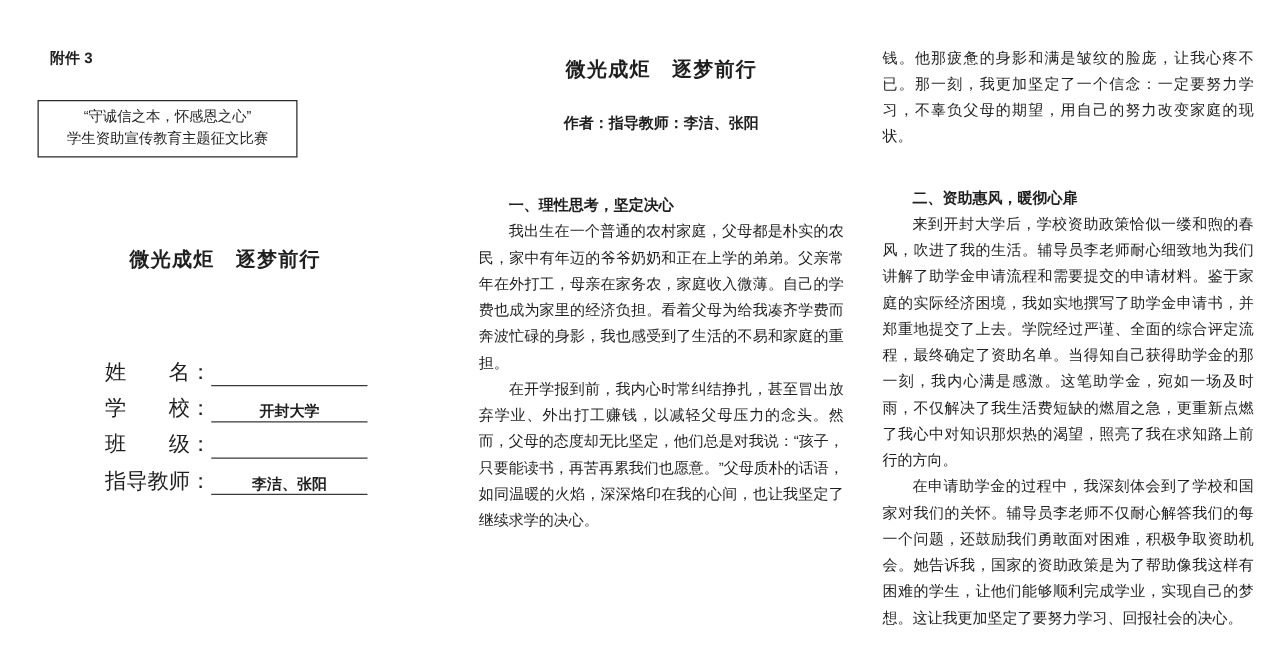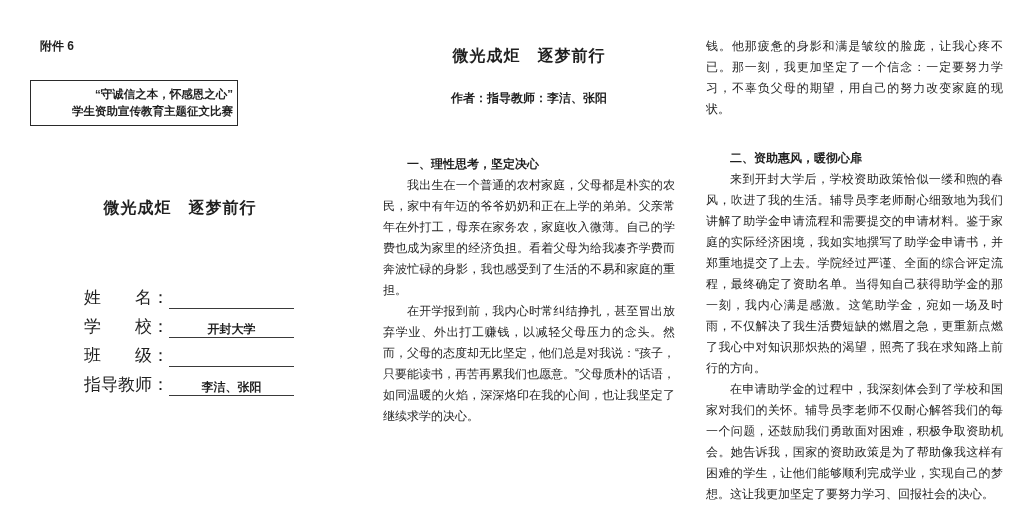--- a/index.html
+++ b/index.html
@@ -28,23 +28,23 @@
     left: 40px; top: 38px;
     font-size: 12px;
     font-weight: bold;
   }
   .competition-box {
     position: absolute;
     left: 30px; top: 80px;
     width: 198px;
     border: 1.5px solid #2a2a2a;
     padding: 5px 4px;
-    text-align: right;
+    text-align: center;
     font-size: 11.5px;
-    font-weight: bold;
+    font-weight: normal;
     line-height: 17px;
   }
   .cover-title {
     position: absolute;
     left: 0; top: 198px;
     width: 360px;
     text-align: center;
     font-size: 16px;
     font-weight: bold;
     letter-spacing: 1px;
@@ -108,21 +108,21 @@
   .para { text-indent: 2em; }
   .para.cont { text-indent: 0; }
   .para.heading { font-weight: bold; margin-top: 28px; }
 </style>
 </head>
 <body>
 
 <div id="canvas">
 
   <div class="page page-cover">
-    <div class="attachment-label">附件 6</div>
+    <div class="attachment-label">附件 3</div>
 
     <div class="competition-box">
       <div>“守诚信之本，怀感恩之心”</div>
       <div>学生资助宣传教育主题征文比赛</div>
     </div>
 
     <div class="cover-title">微光成炬　逐梦前行</div>
 
     <div class="cover-form">
       <div class="form-row">

